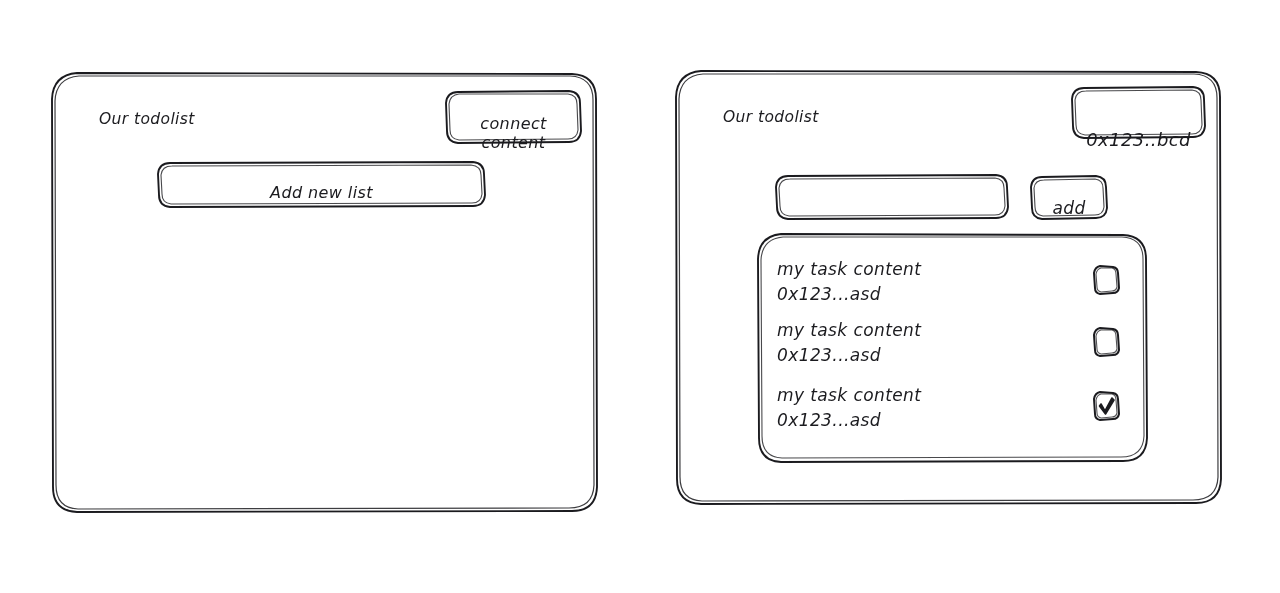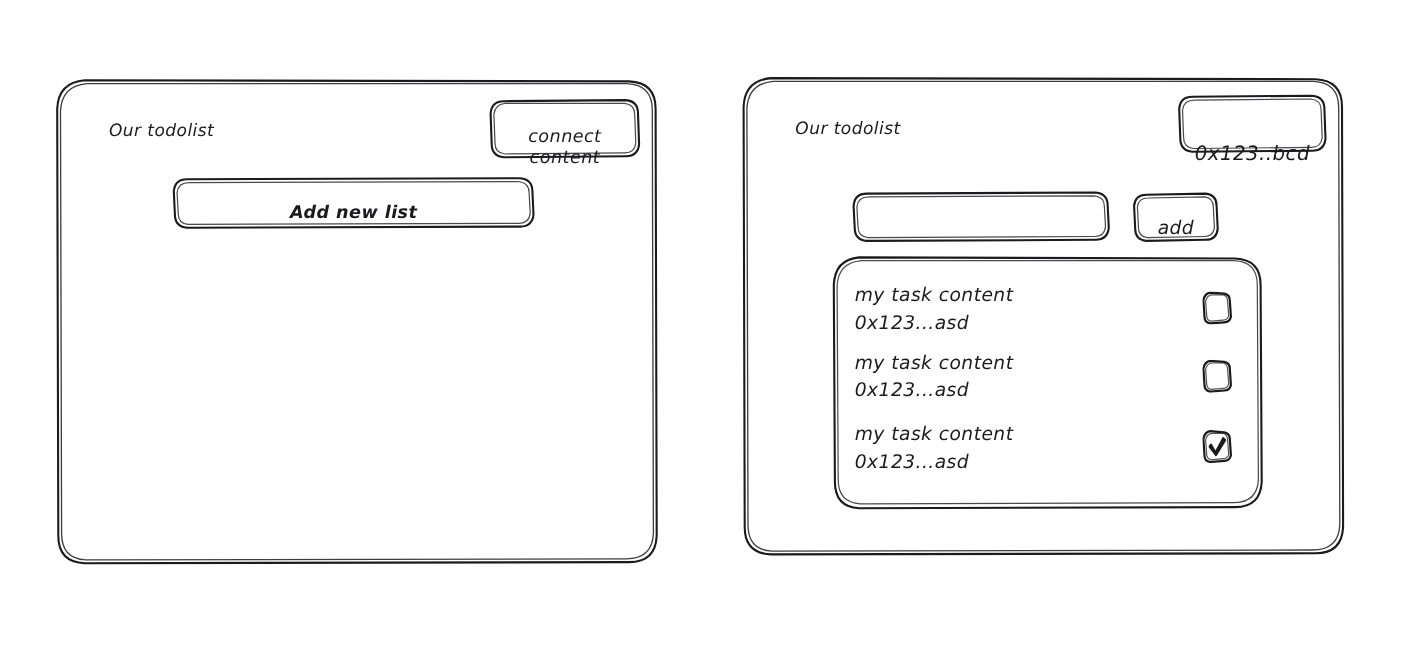--- a/index.html
+++ b/index.html
@@ -65,21 +65,21 @@
     position: absolute;
     font-size: 17px;
     line-height: 25px;
   }
 
   
   #panel-left   { left: 51px;  top: 72px;  width: 547px; height: 441px; }
   #panel-right  { left: 675px; top: 70px;  width: 547px; height: 435px; }
 
   #connect-wallet-button { left: 394px; top: 18px; width: 137px; height: 54px; }
-  #add-new-list-button   { left: 106px; top: 89px; width: 329px; height: 47px; font-weight: bold; }
+  #add-new-list-button   { left: 106px; top: 89px; width: 329px; height: 47px; }
 
   #wallet-address-badge  { left: 396px; top: 16px; width: 135px; height: 53px; }
   #new-task-input        { left: 100px; top: 104px; width: 234px; height: 46px; }
   #add-task-button       { left: 355px; top: 105px; width: 78px; height: 45px; }
   #task-list-container   { left: 82px;  top: 163px; width: 391px; height: 231px; padding-left: 24px; }
 
   .checkbox-wrap {
     position: absolute;
     width: 27px;
     height: 30px;

